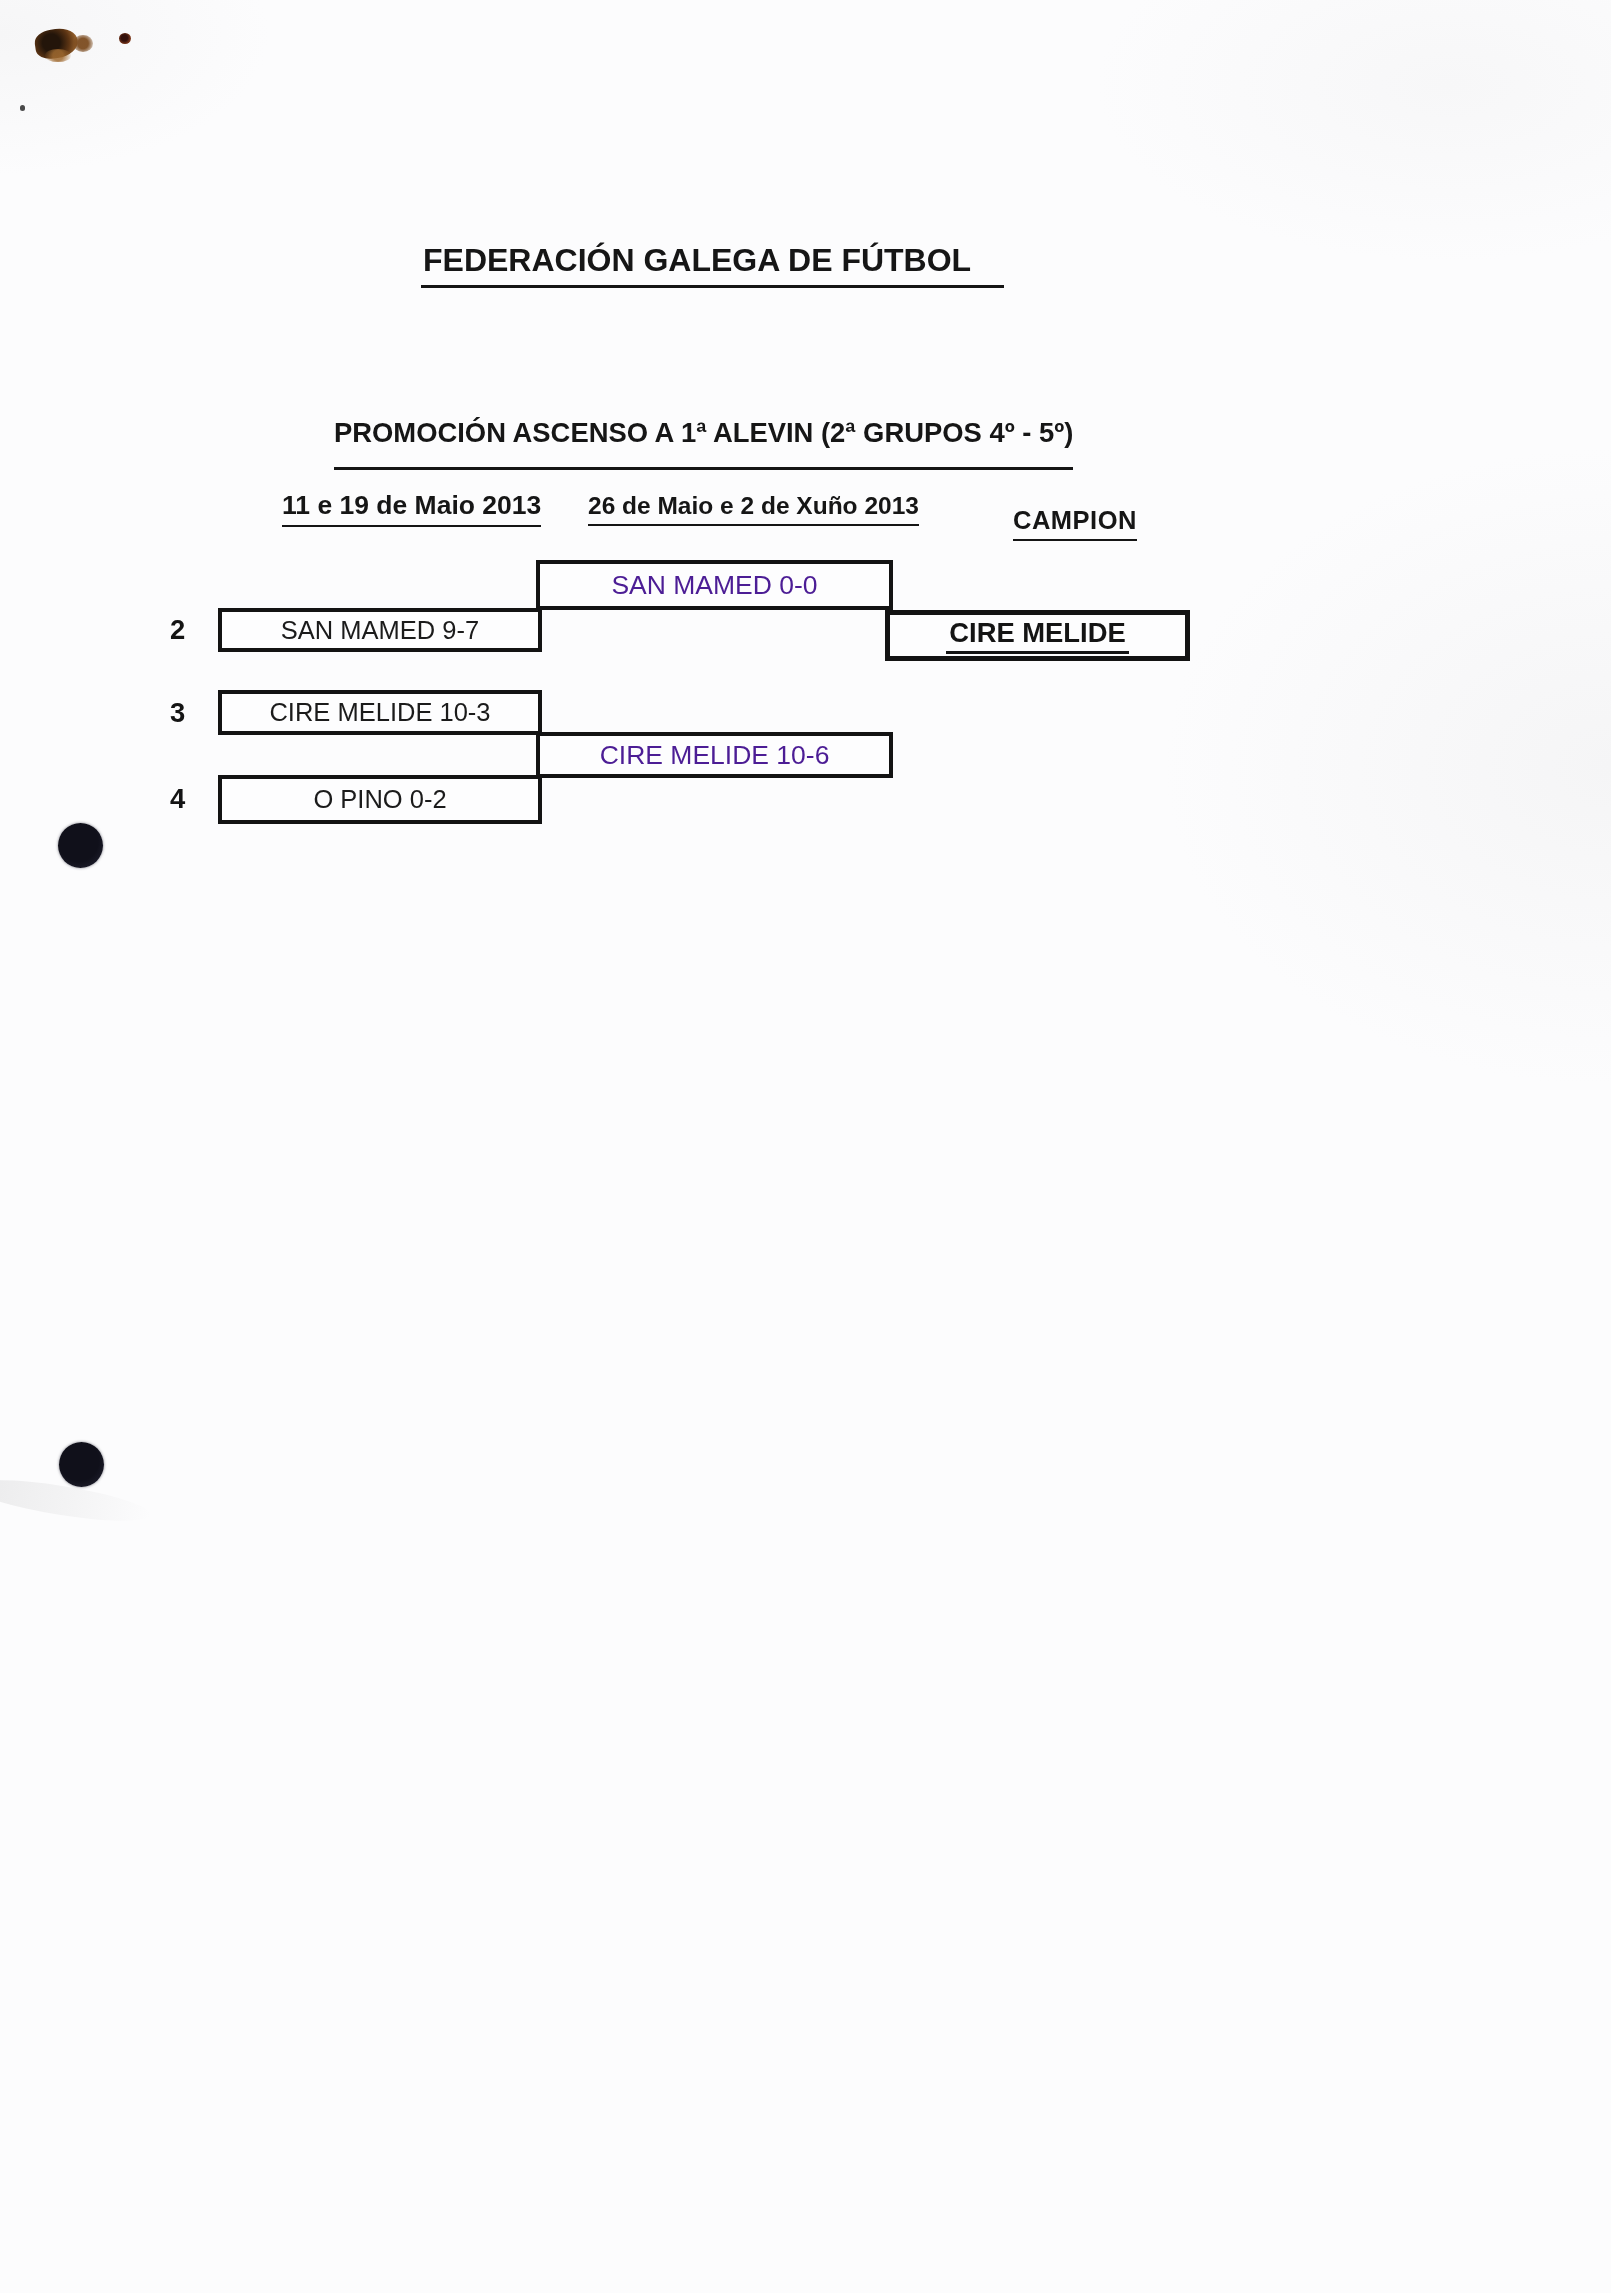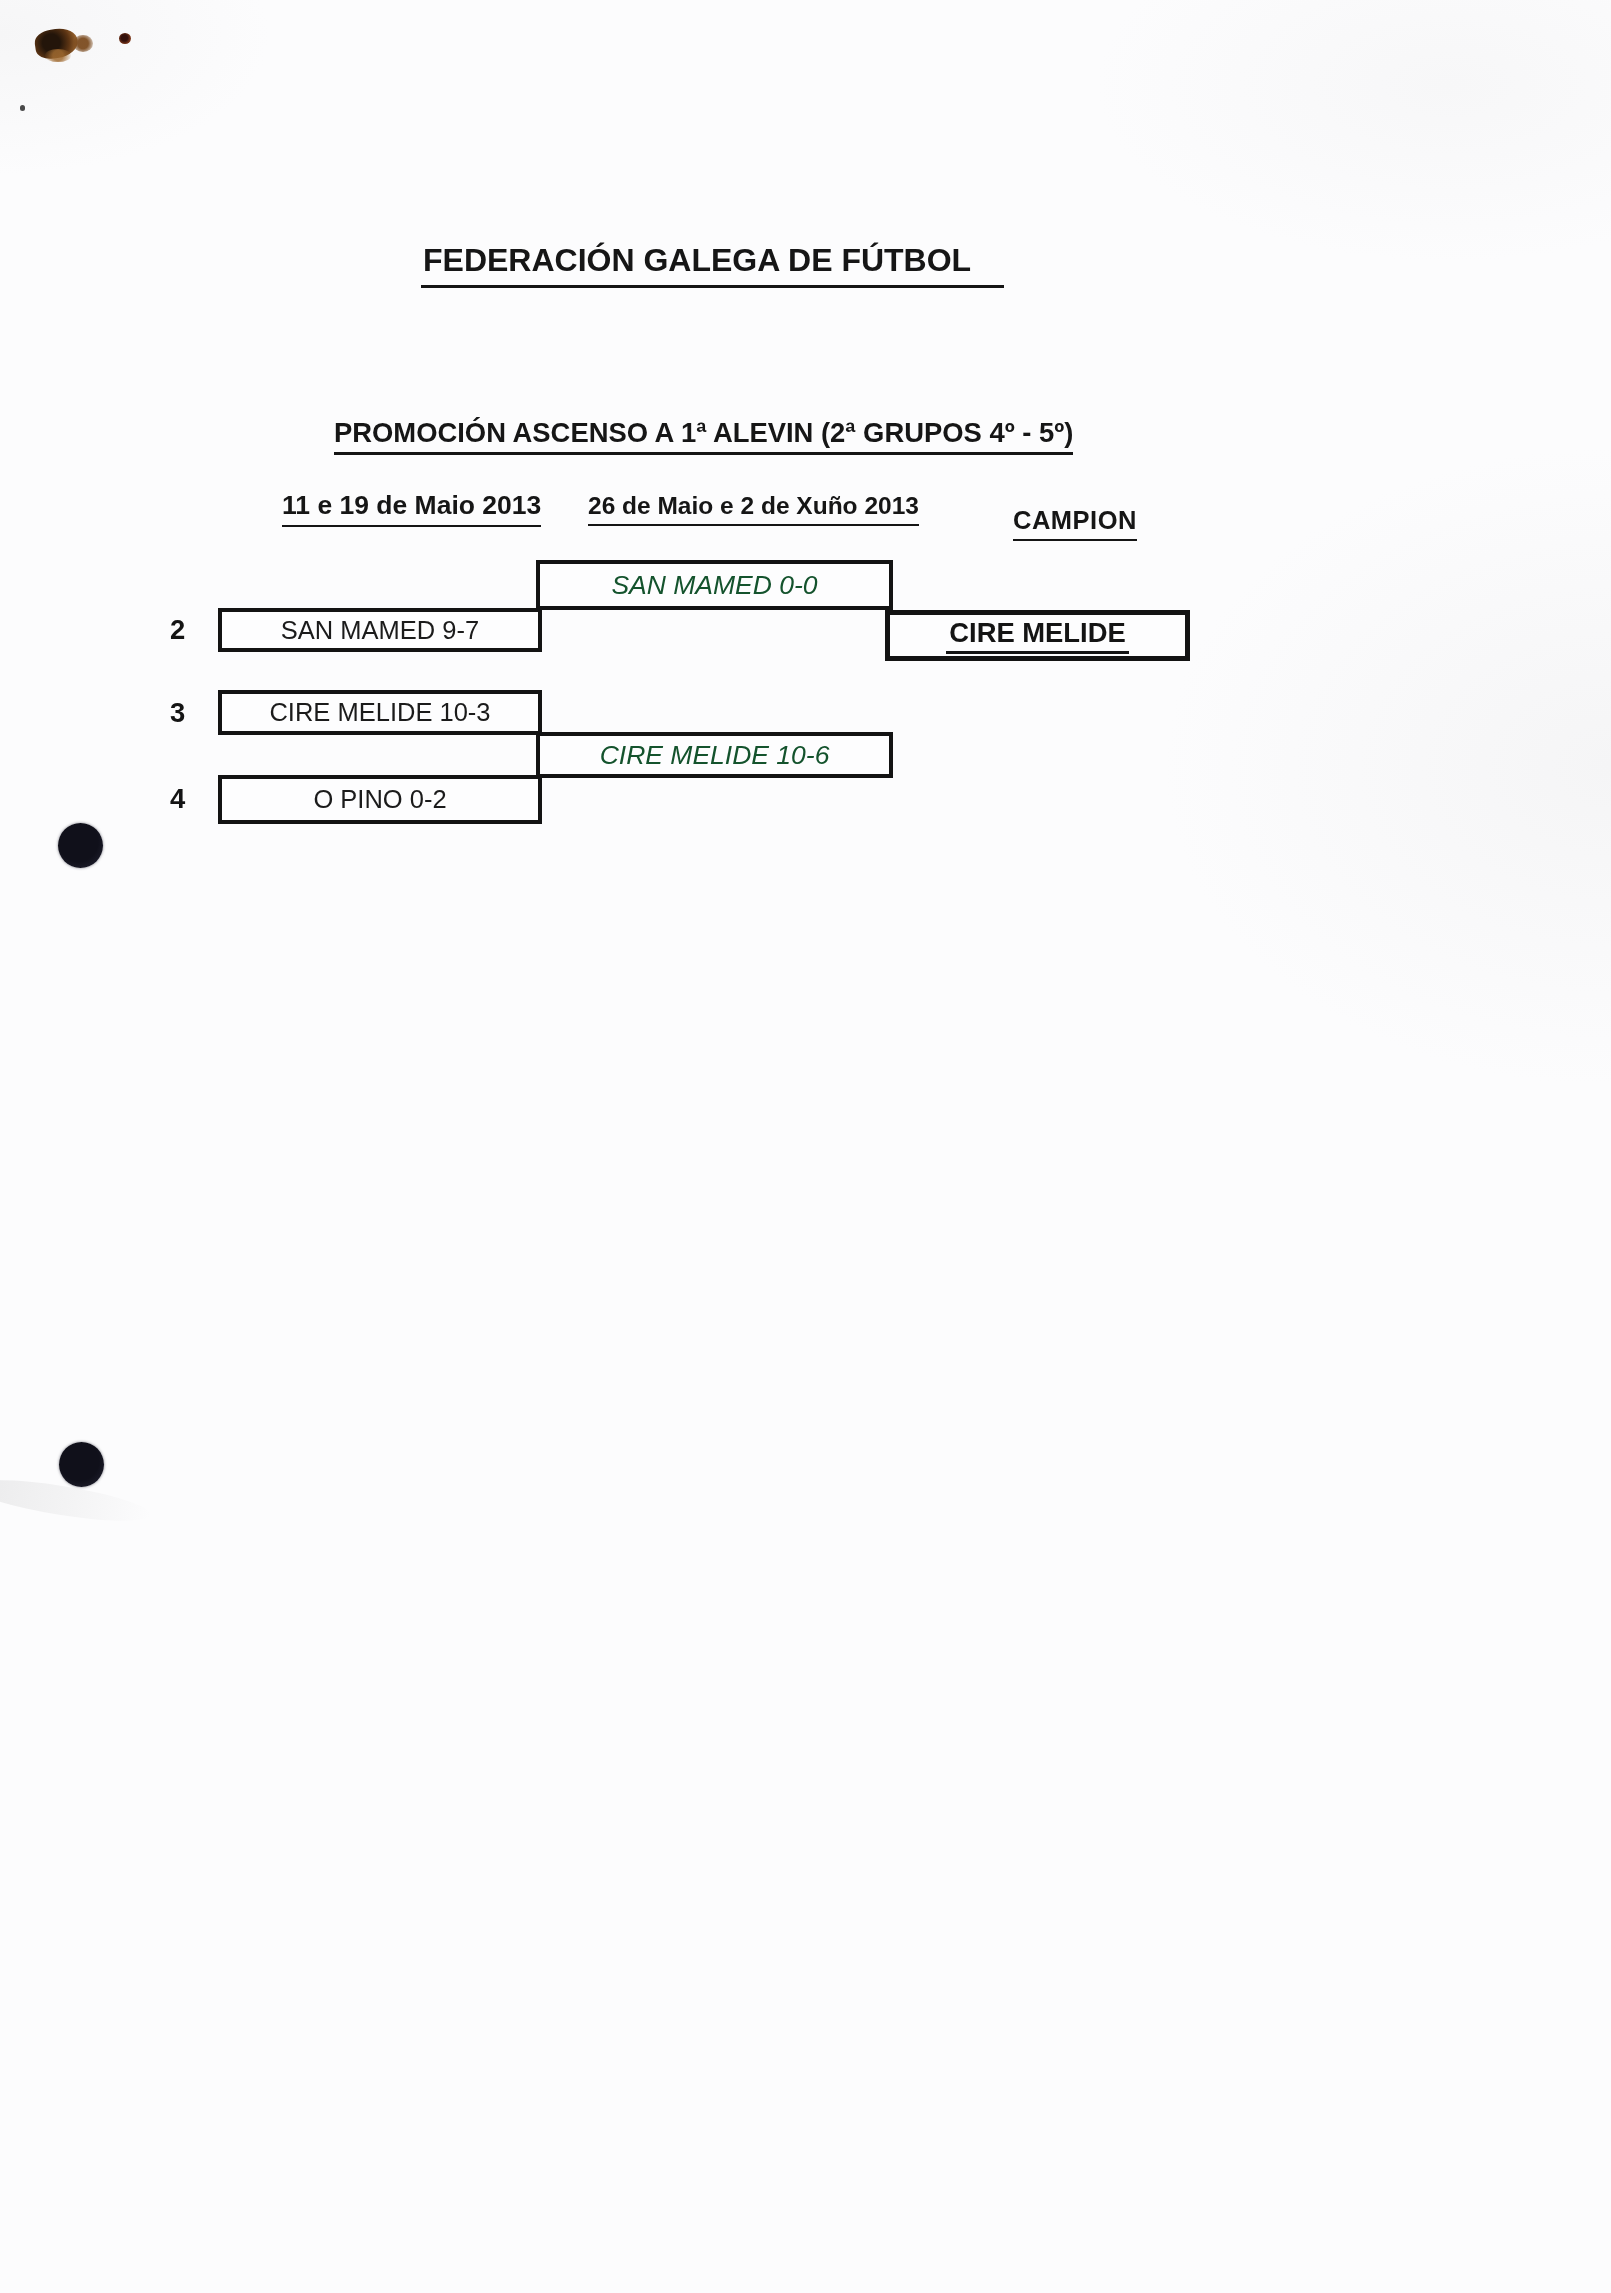--- a/index.html
+++ b/index.html
@@ -26,28 +26,28 @@
       #fcfcfd;
     overflow: hidden;
   }
   .abs { position: absolute; }
 
   
   .t-title   { font-size: 32px; font-weight: bold; white-space: nowrap; color: #161616; }
   .t-sub     { font-size: 27.4px; font-weight: bold; white-space: nowrap; color: #161616; }
   .t-head    { font-weight: bold; white-space: nowrap; color: #161616; margin-left: 39px; }
   .t-r1      { font-size: 25.5px; white-space: nowrap; color: #1b1b1b; }
-  .t-r2      { font-size: 26.5px; font-style: italic; white-space: nowrap; color: #14532d; }
+  .t-r2      { font-size: 26.5px; white-space: nowrap; color: #4c1d95; }
   .t-champ   { font-size: 27.4px; font-weight: bold; white-space: nowrap; color: #141414; }
   .t-seedno  { font-size: 27.4px; font-weight: bold; color: #141414; width: 29px; text-align: center; }
 
   
   .ul  { display: inline-block; border-bottom: 3.9px solid #151515; padding-bottom: 5.9px; }
   .ul-ext { padding-right: 33px; padding-left: 2px; }
-  .ul-s { display: inline-block; border-bottom: 3.9px solid #151515; padding-bottom: 3px; }
+  .ul-s { display: inline-block; border-bottom: 3.9px solid #151515; padding-bottom: 18px; }
   .ul-h { display: inline-block; border-bottom: 2.9px solid #151515; padding-bottom: 3.9px; }
   .ul-c { display: inline-block; border-bottom: 3.9px solid #151515; padding-bottom: 2px; padding-left: 2.9px; padding-right: 2.9px; }
 
   
   .bx {
     position: absolute;
     box-sizing: border-box;
     border: 4.9px solid #131313;
     background: #fdfdfe;
     display: flex;

